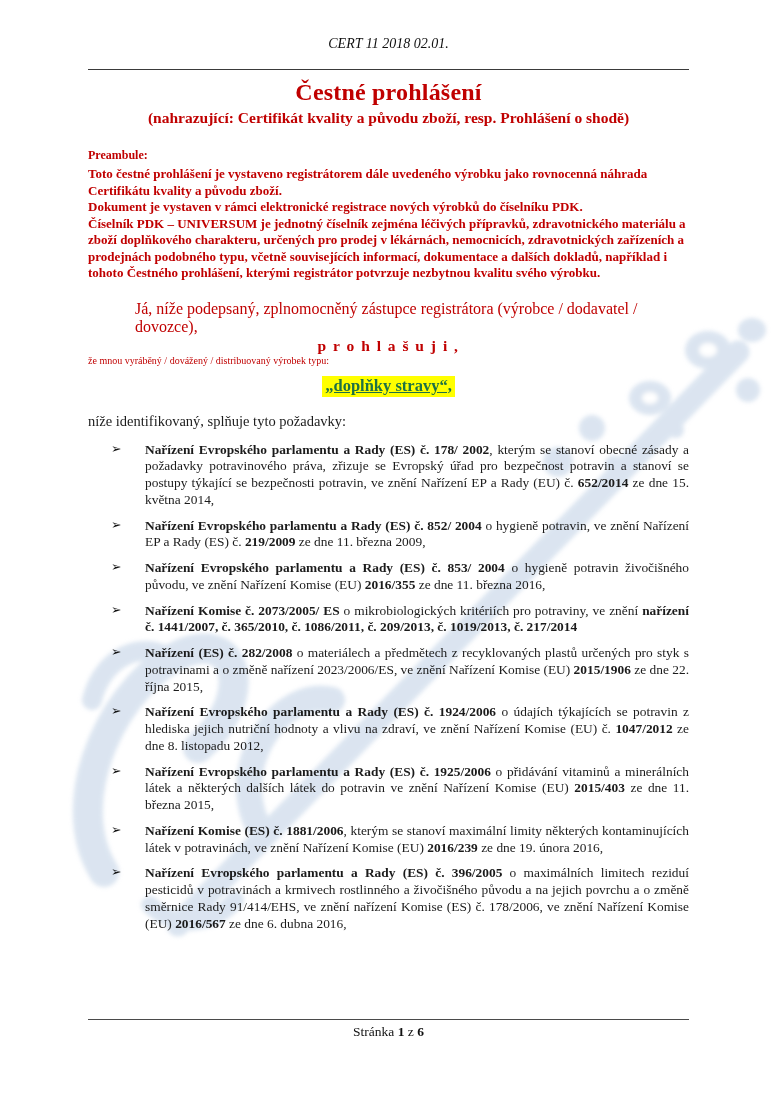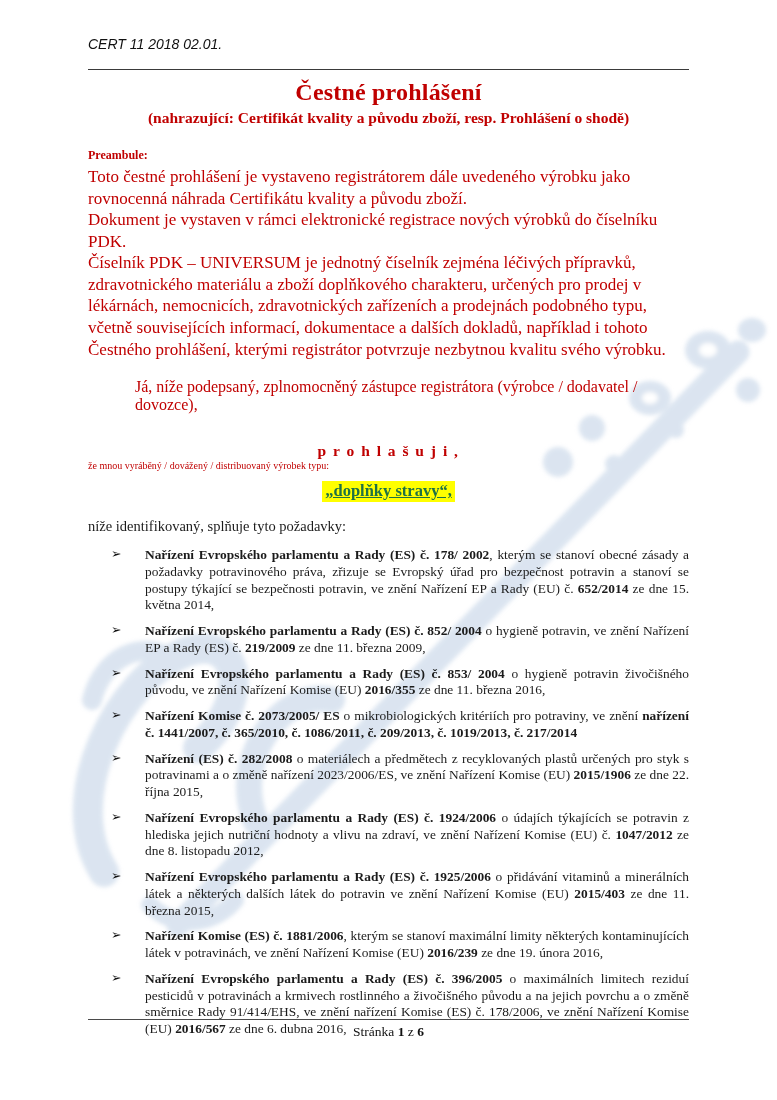--- a/index.html
+++ b/index.html
@@ -9,22 +9,22 @@
     margin:0 auto;
     background:#ffffff;
     overflow:hidden;
     font-family:"Liberation Serif", serif;
     color:#1b1b1b;
   }
   .wm{position:absolute;top:0;left:0;pointer-events:none;}
   .content{position:relative;padding:36px 88px 0 88px;}
 
   .doc-ref{
-    text-align:left;
-    font-family:Liberation Sans, sans-serif;
+    text-align:center;
+    font-family:Liberation Serif, serif;
     font-style:italic;
     font-size:14px;
     color:#111;
   }
   .rule-top{border:0;border-top:1.6px solid #3a3a3a;margin:17px 0 8px 0;}
 
   .title{
     text-align:center;
     color:var(--accent-red,#c00000);
     font-weight:bold;
@@ -41,32 +41,32 @@
   }
   .preambule-h{
     margin-top:21px;
     color:var(--accent-red,#c00000);
     font-weight:bold;
     font-size:12px;
   }
   .preambule-block{margin-top:3px;}
   .red-par{
     color:var(--accent-red,#c00000);
-    font-weight:normal;
-    font-size:17px;
+    font-weight:bold;
+    font-size:13px;
     line-height:1.27;
   }
   .intro-line{
     margin-top:18px;
     padding-left:47px;
     color:var(--accent-red,#c00000);
     font-size:16px;
   }
   .verb-line{
-    margin-top:28px;
+    margin-top:1px;
     text-align:center;
     color:var(--accent-red,#c00000);
     font-weight:bold;
     font-size:15.5px;
     letter-spacing:1.5px;
   }
   .product-line{
     color:var(--accent-red,#c00000);
     font-size:10px;
   }

